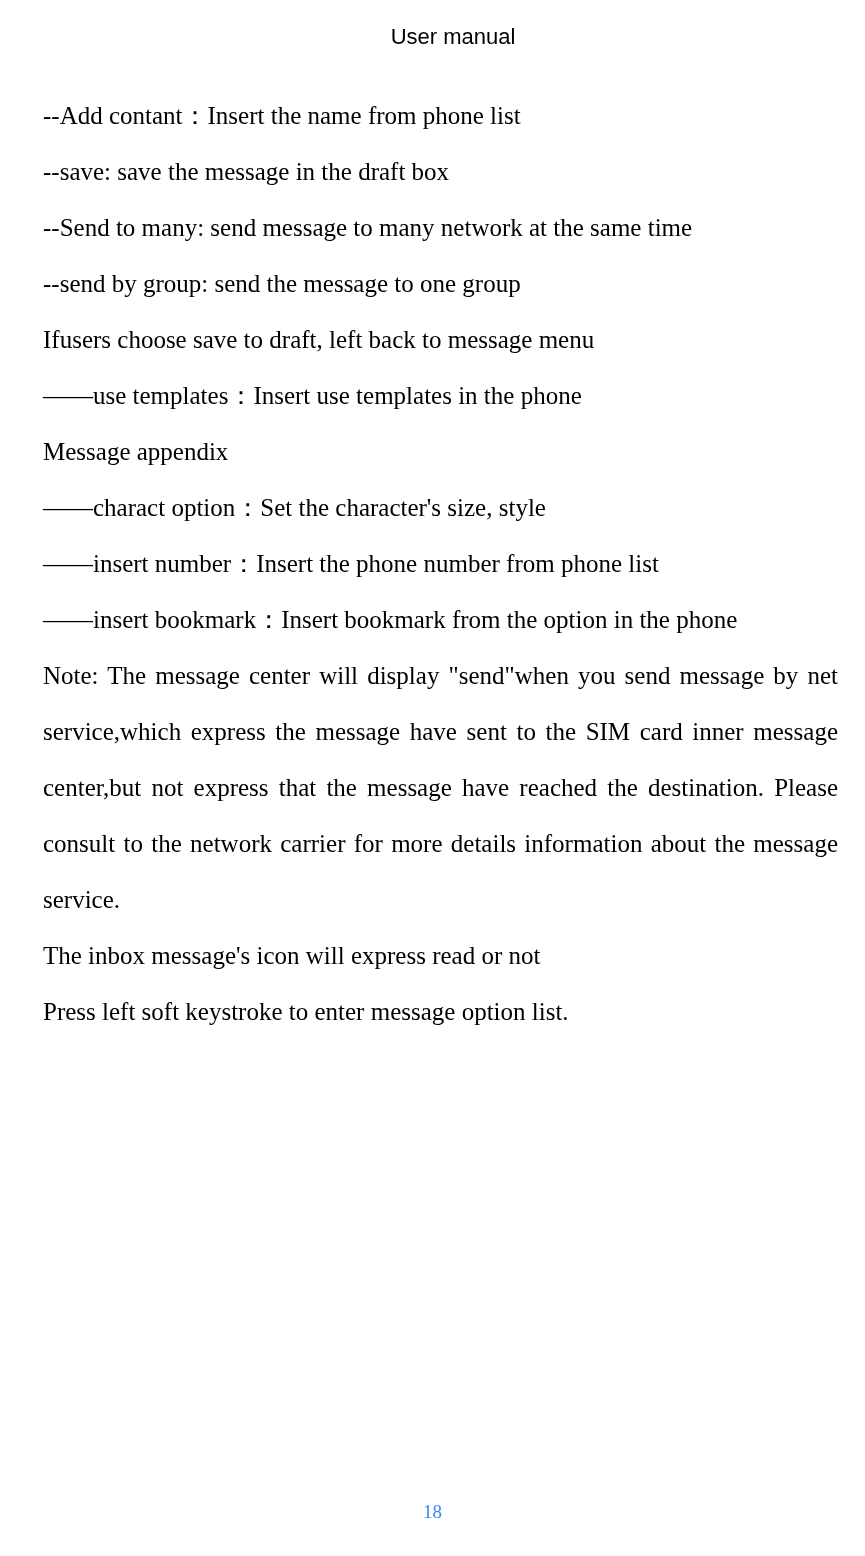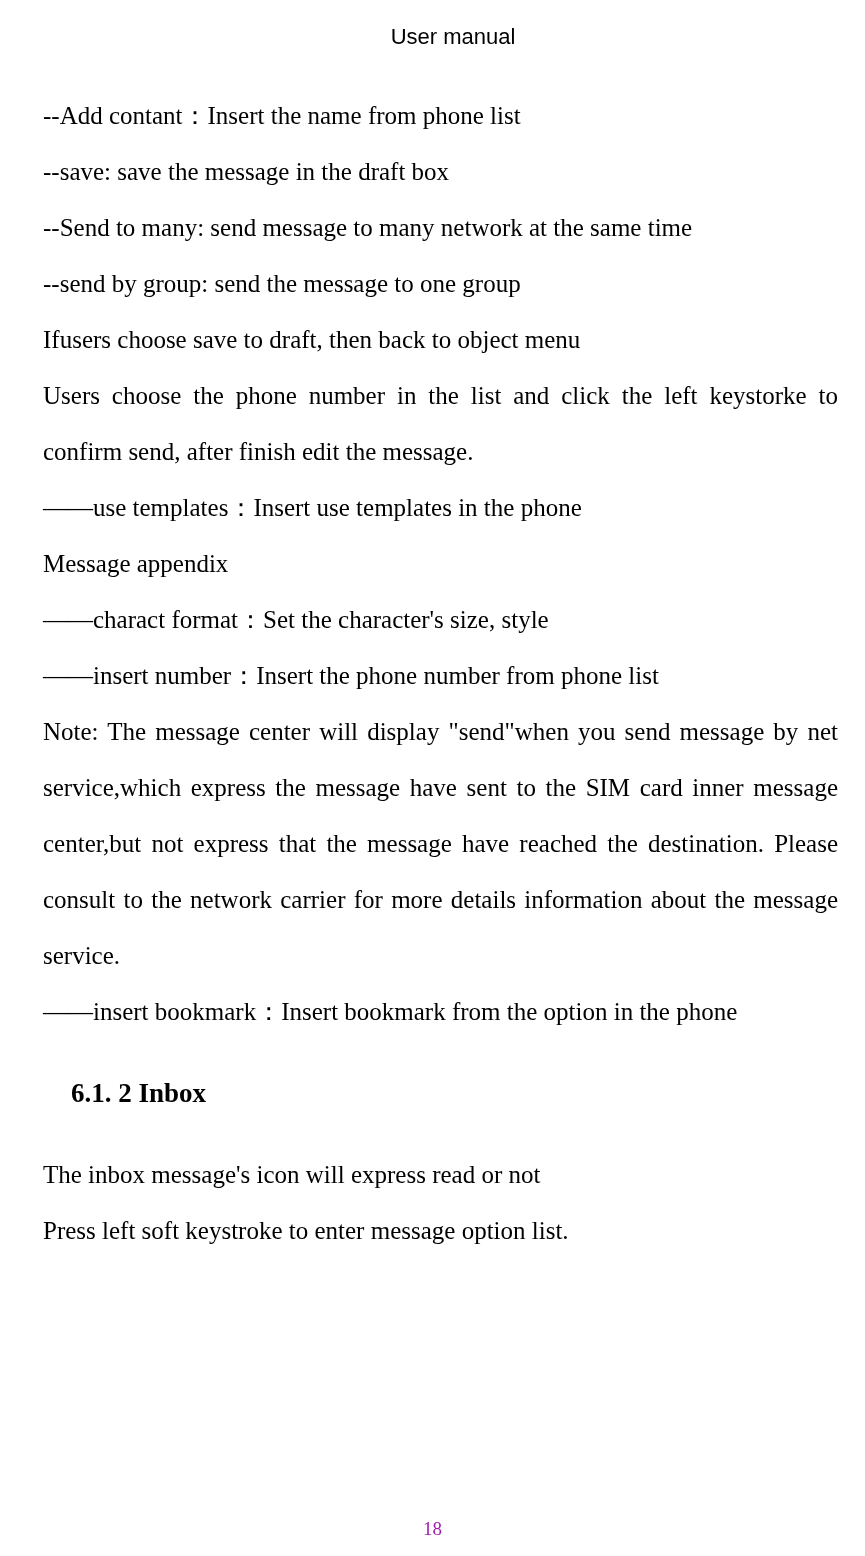--- a/index.html
+++ b/index.html
@@ -40,49 +40,47 @@
     .heading {
       font-size: 27px;
       font-weight: bold;
       margin-top: 38px;
       margin-bottom: 38px;
       padding-left: 28px;
       color: #000000;
     }
     .page-number {
       position: absolute;
-      bottom: 16px;
+      bottom: 33px;
       left: 0;
       right: 0;
       text-align: center;
       font-size: 19px;
-      color: #a21caf;
+      color: #3b82f6;
       font-family: "Times New Roman", Times, serif;
     }
   </style>
 </head>
 <body>
 
 <div class="page-header">
   <span>User manual</span>
 </div>
 
 <div class="content">
   <div class="body-line">--Add contant：Insert the name from phone list</div>
   <div class="body-line">--save: save the message in the draft box</div>
   <div class="body-line">--Send to many: send message to many network at the same time</div>
   <div class="body-line">--send by group: send the message to one group</div>
-  <div class="body-line">Ifusers choose save to draft, then back to object menu</div>
-  <div class="body-line">Users choose the phone number in the list and click the left keystorke to confirm send, after finish edit the message.</div>
+  <div class="body-line">Ifusers choose save to draft, left back to message menu</div>
   <div class="body-line">――use templates：Insert use templates in the phone</div>
   <div class="body-line">Message appendix</div>
-  <div class="body-line">――charact format：Set the character's size, style</div>
+  <div class="body-line">――charact option：Set the character's size, style</div>
   <div class="body-line">――insert number：Insert the phone number from phone list</div>
+  <div class="body-line">――insert bookmark：Insert bookmark from the option in the phone</div>
   <div class="body-line">Note: The message center will display "send"when you send message by net service,which express the message have sent to the SIM card inner message center,but not express that the message have reached the destination. Please consult to the network carrier for more details information about the message service.</div>
-  <div class="body-line">――insert bookmark：Insert bookmark from the option in the phone</div>
 
-  <div class="heading">6.1. 2 Inbox</div>
 
   <div class="body-line">The inbox message's icon will express read or not</div>
   <div class="body-line">Press left soft keystroke to enter message option list.</div>
 </div>
 
 <div class="page-number">18</div>
 
 </body></html>

